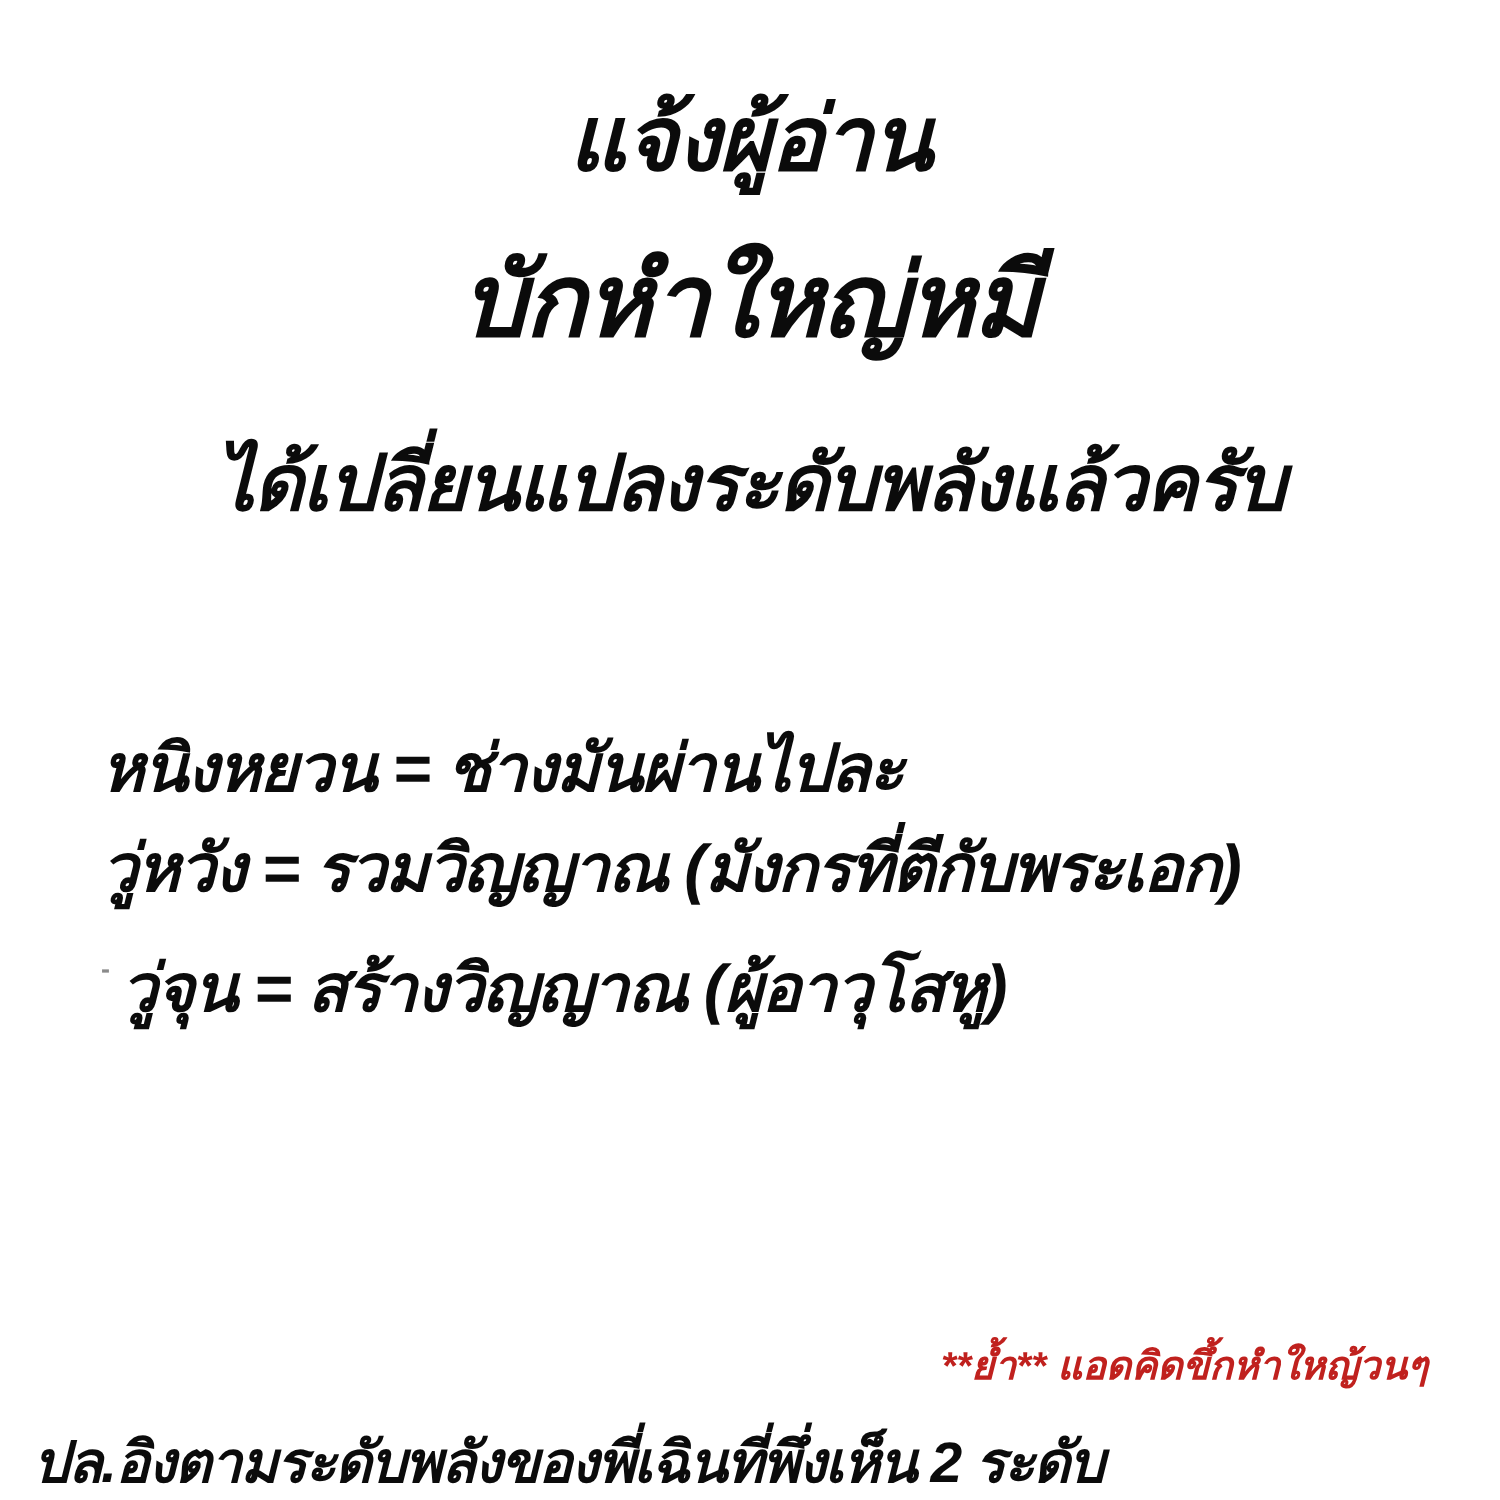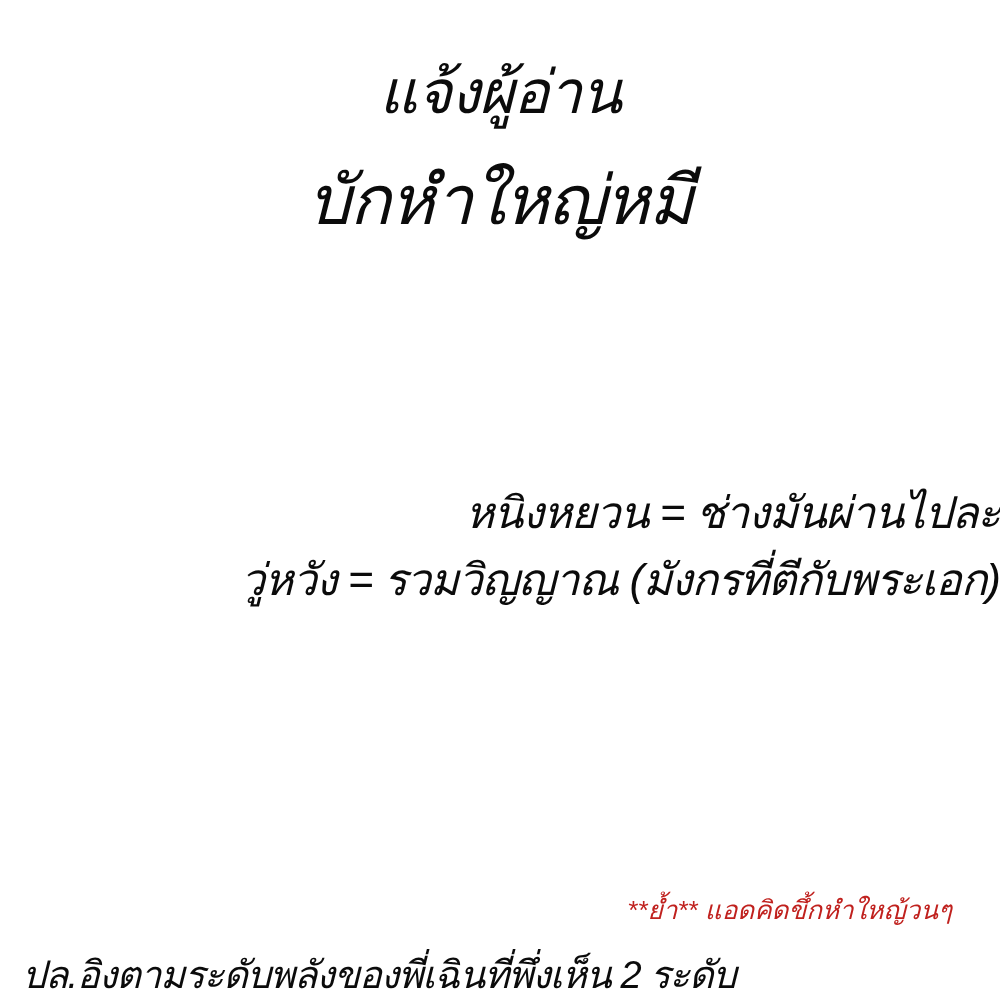--- a/index.html
+++ b/index.html
@@ -8,21 +8,21 @@
     background: #ffffff;
   }
   .page {
     position: relative;
     width: 1000px;
     height: 1000px;
     background: #ffffff;
     overflow: hidden;
     font-family: "Liberation Sans", sans-serif;
     color: #0b0b0b;
-    font-weight: normal;
+    font-weight: bold;
     font-style: italic;
   }
   .centered {
     position: absolute;
     left: 0;
     width: 100%;
     text-align: center;
     white-space: pre;
   }
   .title {
@@ -38,21 +38,21 @@
   .subtitle {
     top: 280px;
     font-size: 52px;
     letter-spacing: -1px;
   }
   .levels {
     position: absolute;
     top: 412px;
     left: 0;
     width: 100%;
-    text-align: right;
+    text-align: left;
     font-size: 44px;
     letter-spacing: -1px;
   }
   .level-line {
     height: 67px;
     line-height: 67px;
     white-space: pre;
   }
   .line-prefix {
     font-size: 18px;
@@ -81,27 +81,31 @@
 </style>
 </head>
 <body>
 
 <div class="page">
 
   <div class="centered title">แจ้งผู้อ่าน</div>
 
   <div class="centered subject">บักหำใหญ่หมี</div>
 
+  <div class="centered subtitle">ได้เปลี่ยนแปลงระดับพลังแล้วครับ</div>
 
   <div class="levels">
     <div class="level-line">
       <span>หนิงหยวน = ช่างมันผ่านไปละ</span>
     </div>
     <div class="level-line">
       <span>วู่หวัง = รวมวิญญาณ (มังกรที่ตีกับพระเอก)</span>
+    </div>
+    <div class="level-line">
+      <span class="line-prefix">-</span><span>วู่จุน = สร้างวิญญาณ (ผู้อาวุโสหู)</span>
     </div>
   </div>
 
   <div class="disclaimer" style="color: rgb(192, 33, 30);">
     <div>**ย้ำ** แอดคิดขึ้กหำใหญ้วนๆ</div>
     
     
   </div>
 
   <div class="footnote">ปล.อิงตามระดับพลังของพี่เฉินที่พึ่งเห็น 2 ระดับ</div>

